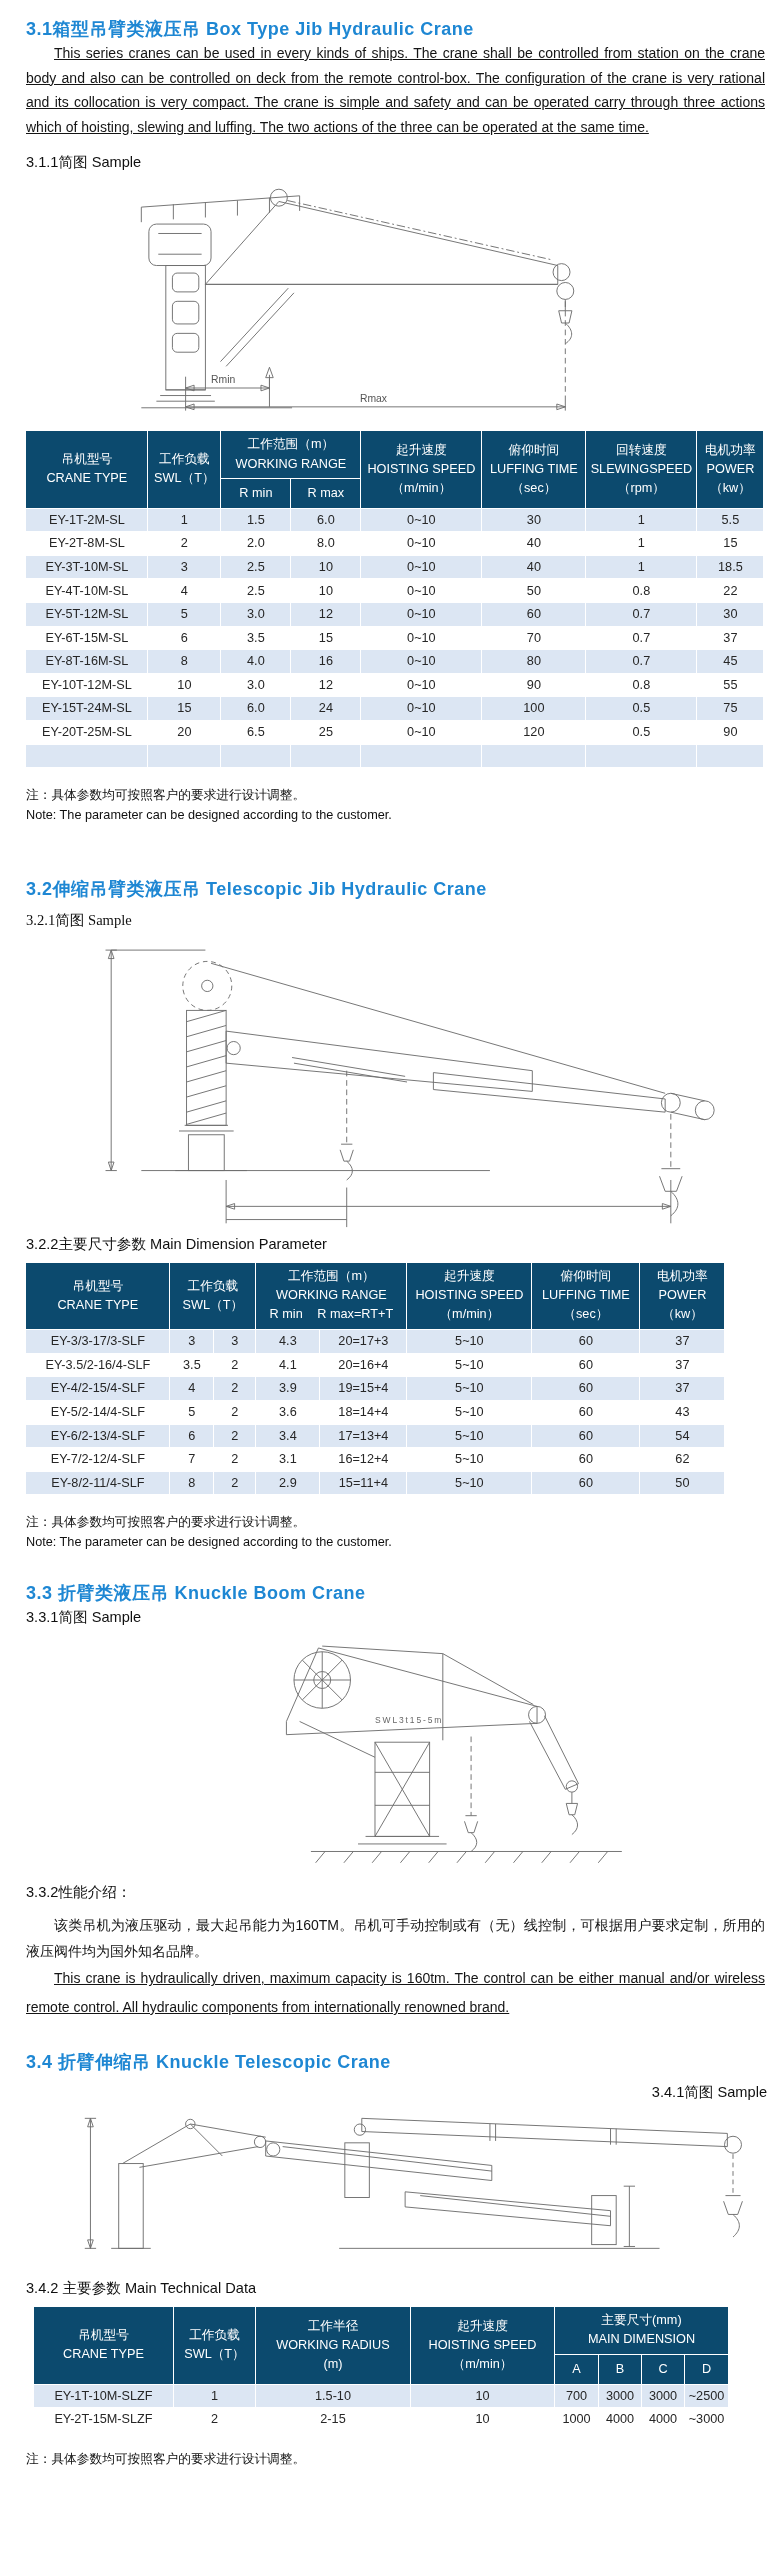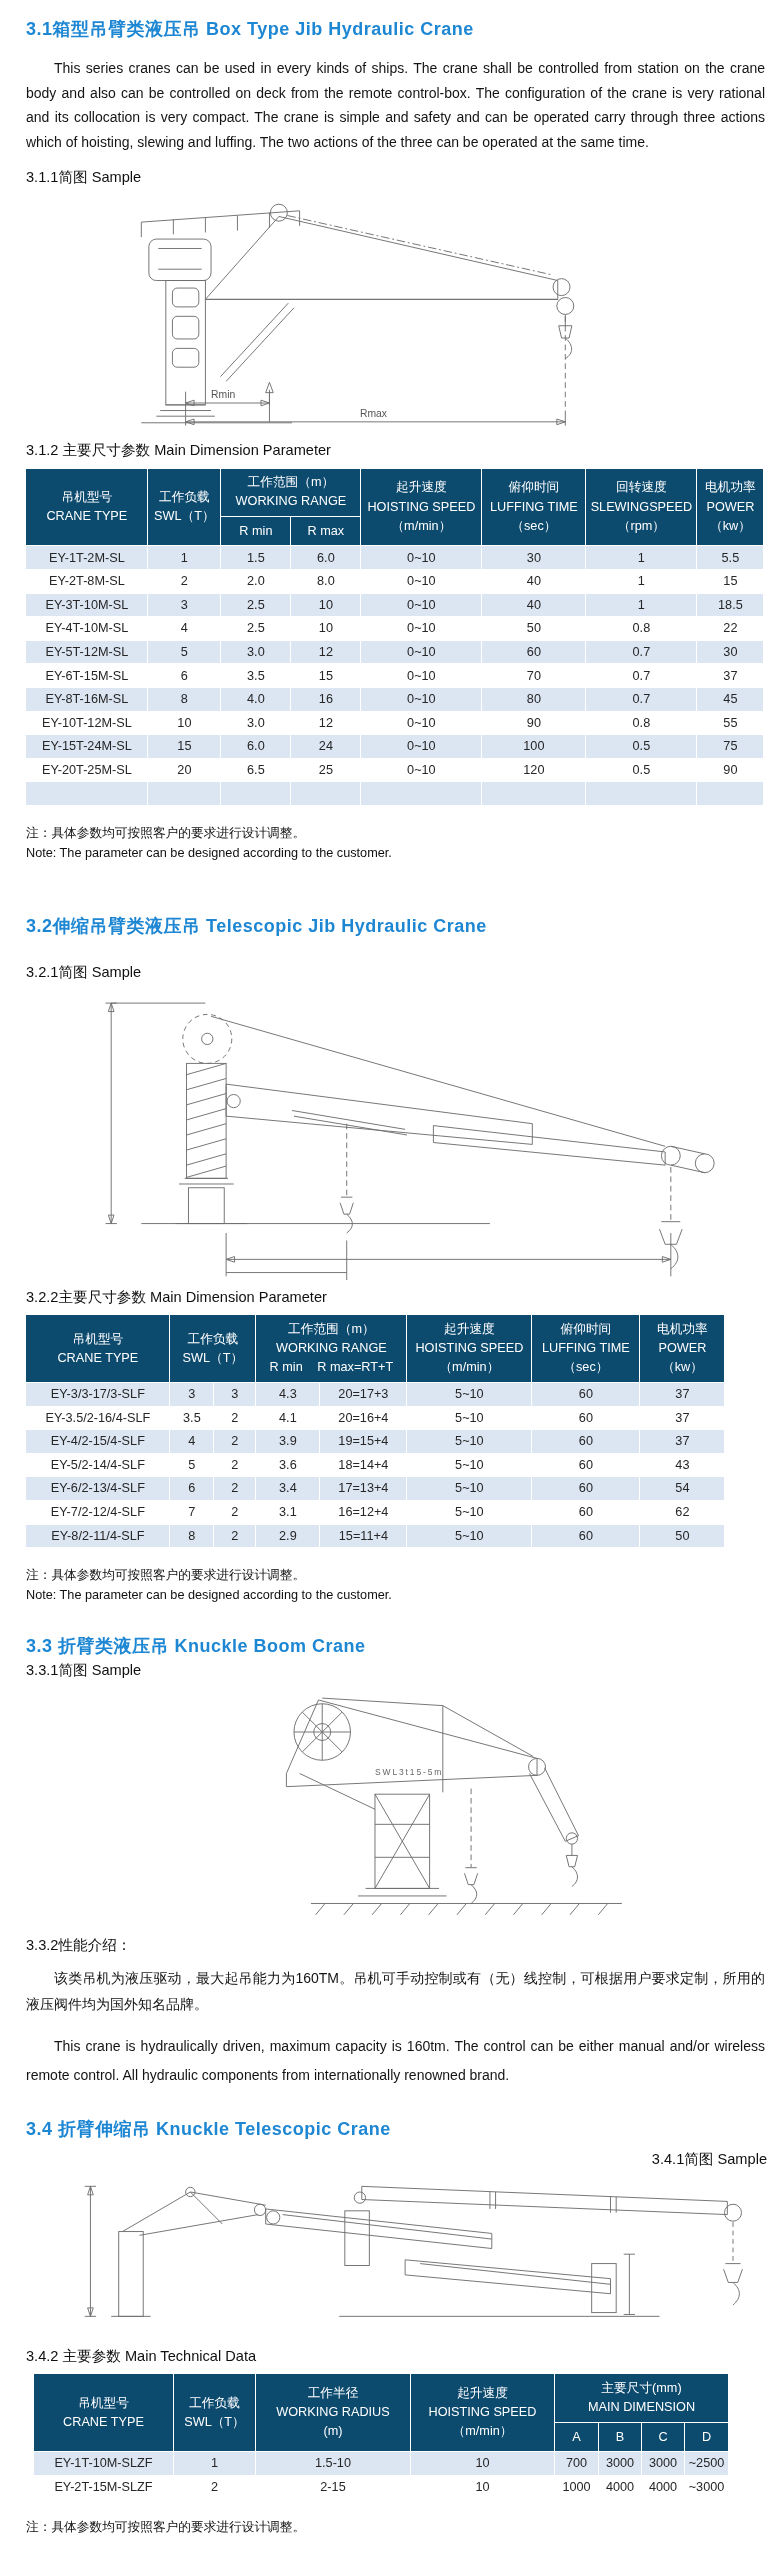--- a/index.html
+++ b/index.html
@@ -13,21 +13,21 @@
   .sec-title {
     color: #1e87d3; font-size: 18px; font-weight: 700;
     margin: 0 15px 0 26px; letter-spacing: 0.5px;
   }
   .mt-xl { margin-top: 51px; }
   .mt-lg { margin-top: 28px; }
   .para {
     font-size: 14px; line-height: 1.82; margin: 11.3px 17px 0 26px;
     text-align: justify; text-indent: 2em; color: #141414;
   }
-  .para.en { line-height: 1.76; margin-top: 15px; }
+  .para.en { line-height: 1.76; margin-top: 0; text-decoration: underline; }
   .para.wide { line-height: 2.05; }
   .sub-heading { font-size: 14.6px; font-weight: 400; color: #101010; margin: 13px 15px 0 26px; }
   svg.drawing { display: block; margin-top: 3.8px; }
   table { border-collapse: collapse; table-layout: fixed; margin: 7.5px 0 0 25.4px; }
   th, td { border: 1.9px solid #ffffff; text-align: center; vertical-align: middle; }
   th { background: #0c4a6e; color: #ffffff; font-weight: 400; font-size: 12.7px; line-height: 1.5; padding: 4.7px 1.9px; }
   td { font-size: 12.7px; color: #262626; padding: 1.9px 2.8px; height: 23.6px; line-height: 1.3; }
   tbody tr:nth-child(odd) td { background: #dce6f3; }
   .range-sub { display: flex; justify-content: space-between; padding: 0 11.3px; }
   .note { font-size: 12.7px; line-height: 1.55; color: #101010; margin: 18px 17px 0 26px; }
@@ -66,21 +66,20 @@
         <path d="M197 226 H 286 M197 226 l9 -3 v6 Z M286 226 l-9 -3 v6 Z"></path>
         <path d="M600 234 v16 M197 240 v10"></path>
         <path d="M197 246 H 600 M197 246 l9 -3 v6 Z M600 246 l-9 -3 v6 Z"></path>
       </g>
       <g font-size="11" fill="#555555">
         <text x="224" y="221">Rmin</text>
         <text x="382" y="241">Rmax</text>
       </g>
     </svg>
 
-    <h2 class="sub-heading" style="margin-top:3.8px;">3.1.2 主要尺寸参数  Main Dimension Parameter</h2>
 
     <table>
       <colgroup>
           <col style="width:122px">
           <col style="width:73px">
           <col style="width:70px">
           <col style="width:70px">
           <col style="width:121px">
           <col style="width:104px">
           <col style="width:111px">
@@ -213,21 +212,21 @@
             <td></td>
           </tr>
       </tbody>
     </table>
 
     <p class="note"><span>注：具体参数均可按照客户的要求进行设计调整。</span><br><span>Note: The parameter can be designed according to the customer.</span></p>
   </section>
 
   <section>
     <h1 class="sec-title mt-xl">3.2伸缩吊臂类液压吊  Telescopic Jib Hydraulic Crane</h1>
-    <h2 class="sub-heading" style="margin-top:25px;">3.2.1简图  Sample</h2>
+    <h2 class="sub-heading" style="margin-top:10px;font-family:Liberation Serif, serif;">3.2.1简图  Sample</h2>
 
     <svg class="drawing" width="782" height="298" viewBox="0 0 830 316">
       <g stroke="#6f6f6f" fill="none" stroke-width="1">
         <path d="M118 18 V 252 M112 18 h12 M112 252 h12 M118 18 l-3 9 h6 Z M118 252 l-3 -9 h6 Z"></path>
         <path d="M118 18 H 218"></path>
         <circle cx="220" cy="56" r="26" stroke-dasharray="5 4"></circle>
         <circle cx="220" cy="56" r="6"></circle>
         <rect x="198" y="82" width="42" height="122"></rect>
         <path d="M198 94 l42 -12 M198 110 l42 -12 M198 126 l42 -12 M198 142 l42 -12 M198 158 l42 -12 M198 174 l42 -12 M198 190 l42 -12 M198 203 l42 -12"></path>
         <path d="M224 32 L706 170"></path>

